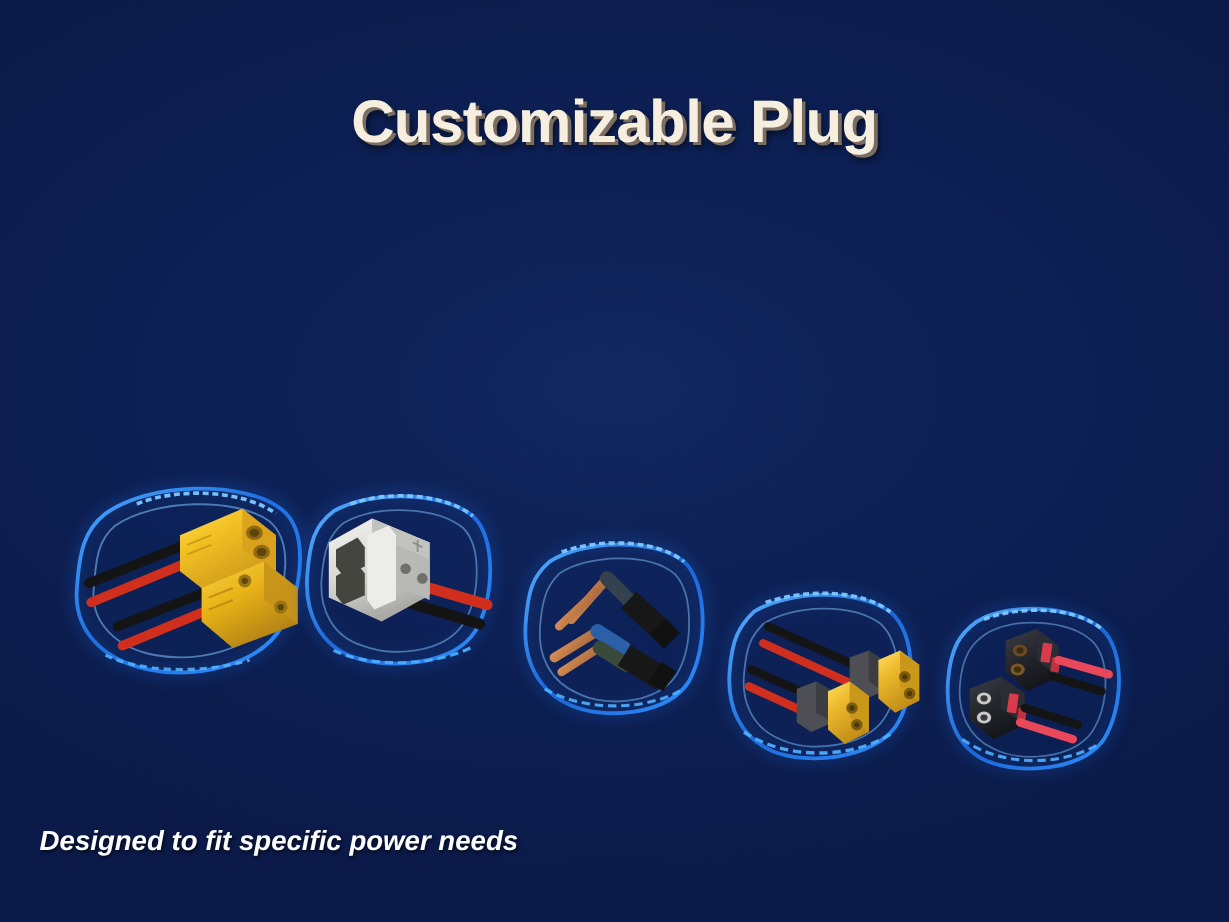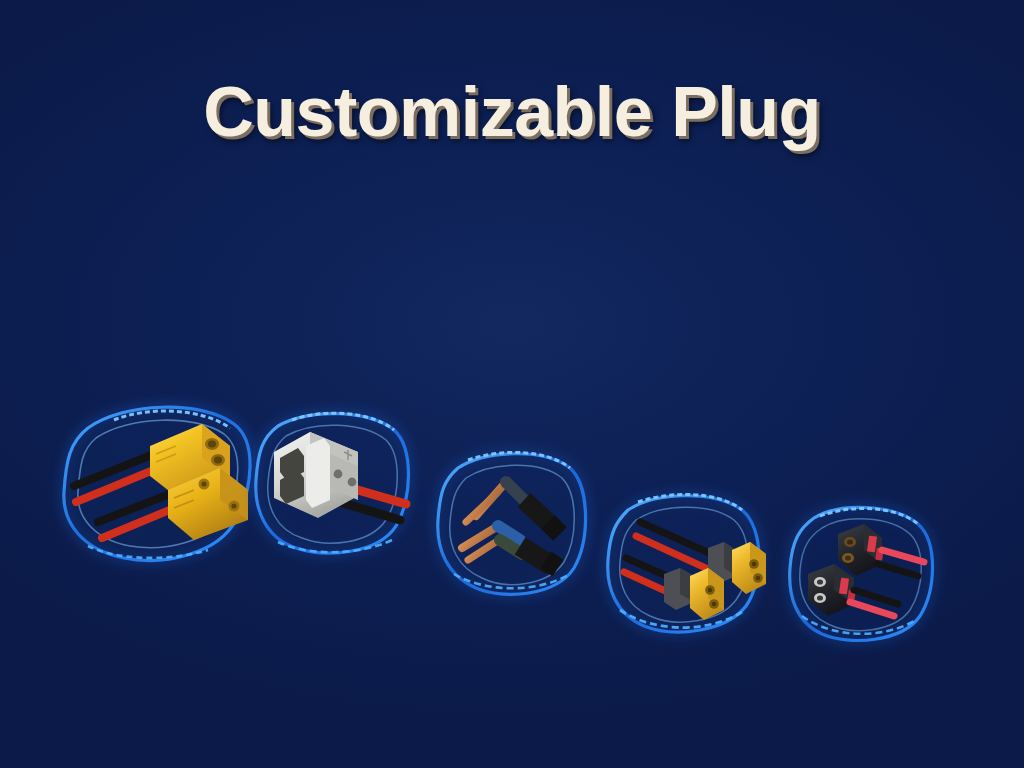--- a/index.html
+++ b/index.html
@@ -25,21 +25,21 @@
     overflow: hidden;
   }
 
   
   .title {
     position: absolute;
     top: 72px;
     left: 0;
     width: 100%;
     text-align: center;
-    font-size: 70px;
+    font-size: 50px;
     font-weight: bold;
     letter-spacing: -0.5px;
     color: #f6efe0;
     text-shadow:
       3px 3px 0 #7b6e60,
       4px 5px 6px rgba(0,0,0,0.55);
     white-space: nowrap;
   }
 
   
@@ -389,14 +389,15 @@
           <rect x="62" y="80" width="8" height="16" rx="1" fill="#d93a4c" transform="rotate(8 66 88)"></rect>
           <rect x="70" y="92" width="7" height="12" rx="1" fill="#c2303f" transform="rotate(8 73 98)"></rect>
           <path d="M76,92 L120,106" stroke="#141414" stroke-width="7" stroke-linecap="round"></path>
           <path d="M72,104 L116,118" stroke="#e8485a" stroke-width="7" stroke-linecap="round"></path>
         </g>
       </svg>
     </div>
 
   </div>
 
+  <div class="caption">Designed to fit specific power needs</div>
 
 </div>
 
 </body></html>

